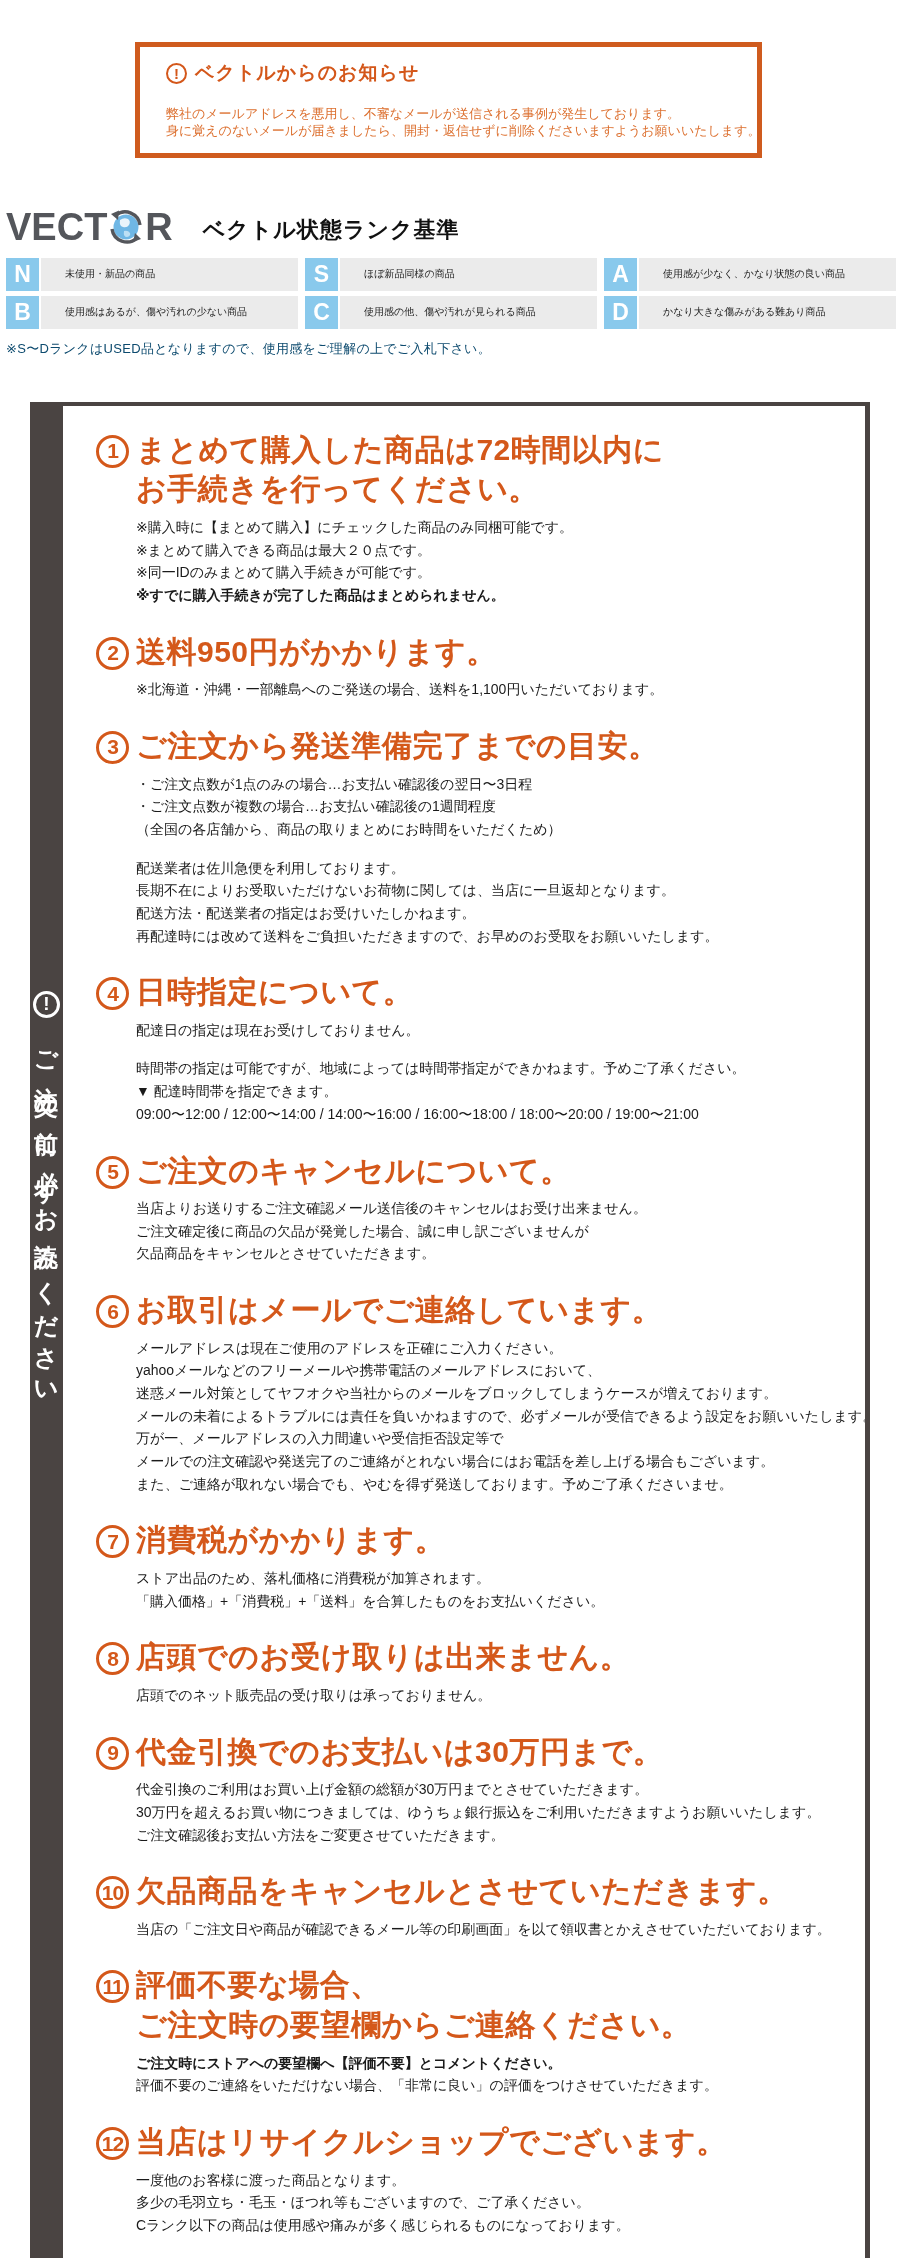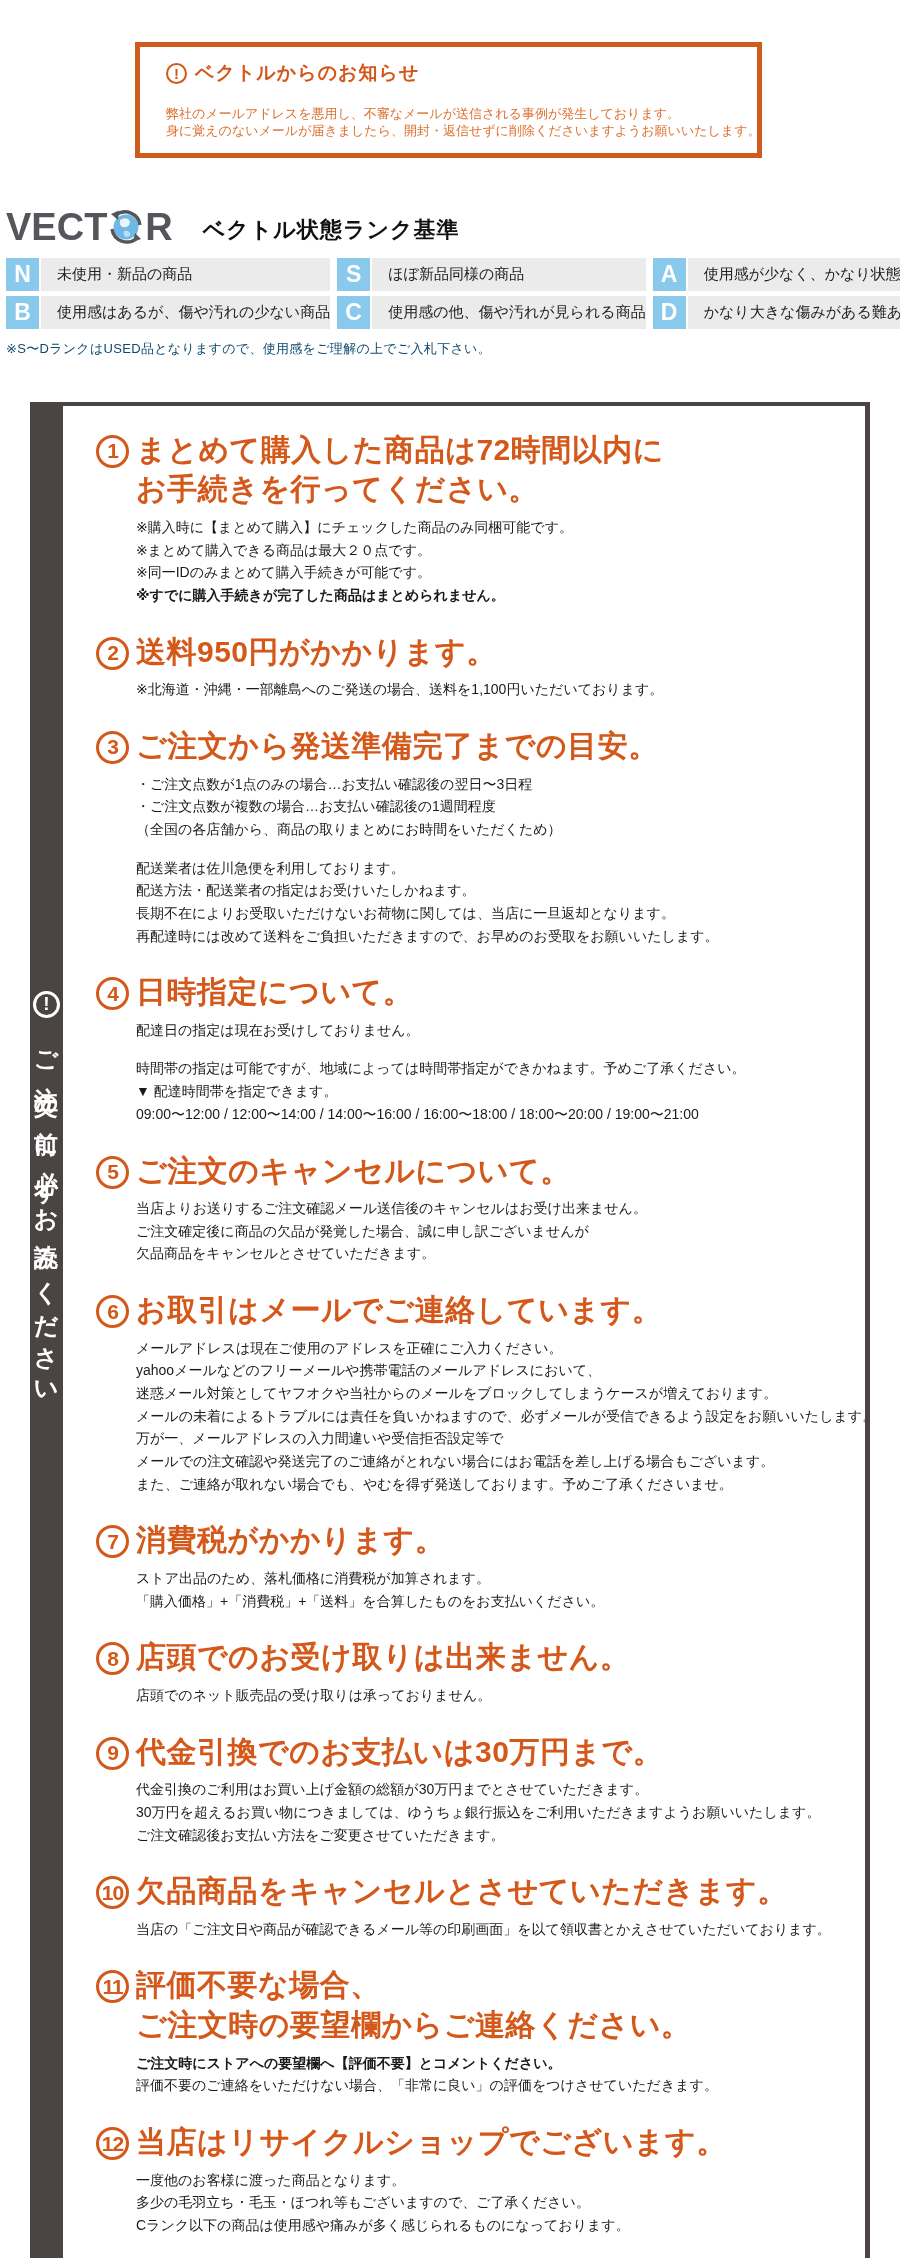--- a/index.html
+++ b/index.html
@@ -32,22 +32,22 @@
   .rank-title { font-size:22px; font-weight:bold; color:#111; letter-spacing:1px; padding-top:6px; }
 
   
   .rank-table { margin-top:12px; display:grid; grid-template-columns:repeat(3,1fr); gap:5px 7px; }
   .rank-cell { display:flex; height:33px; }
   .rank-letter {
     width:33px; flex:none; background:#89c9ec; color:#fff; font-weight:bold; font-size:23px;
     display:flex; align-items:center; justify-content:center;
   }
   .rank-desc {
-    flex:1; background:#ebebeb; margin-left:2px; font-size:15px; color:#222;
-    display:flex; align-items:center; padding-left:16px; white-space:nowrap; overflow:hidden;
+    flex:1; background:#ebebeb; margin-left:2px; font-size:10px; color:#222;
+    display:flex; align-items:center; padding-left:24px; white-space:nowrap; overflow:hidden;
   }
   .rank-note { margin-top:11px; font-size:13px; color:#0c4a6e; letter-spacing:0.3px; }
 
   
   .main-frame {
     margin:44px 30px 0 30px; width:840px; min-height:1886px;
     border-top:4px solid #4a4442; border-right:5px solid #4a4442;
     display:flex; background:#fff;
   }
   .side {
@@ -188,22 +188,22 @@
       <div class="sec-title">
             <div>ご注文から発送準備完了までの目安。</div>
           </div>
     </div>
     <div class="sec-details">
           <div>・ご注文点数が1点のみの場合…お支払い確認後の翌日〜3日程</div>
           <div>・ご注文点数が複数の場合…お支払い確認後の1週間程度</div>
           <div>（全国の各店舗から、商品の取りまとめにお時間をいただくため）</div>
           <div class="detail-blank"></div>
           <div>配送業者は佐川急便を利用しております。</div>
+          <div>長期不在によりお受取いただけないお荷物に関しては、当店に一旦返却となります。</div>
           <div>配送方法・配送業者の指定はお受けいたしかねます。</div>
-          <div>長期不在によりお受取いただけないお荷物に関しては、当店に一旦返却となります。</div>
           <div>再配達時には改めて送料をご負担いただきますので、お早めのお受取をお願いいたします。</div>
         </div>
   </section>
 
   <section class="section">
     <div class="sec-head">
       <span class="sec-num">4</span>
       <div class="sec-title">
             <div>日時指定について。</div>
           </div>

